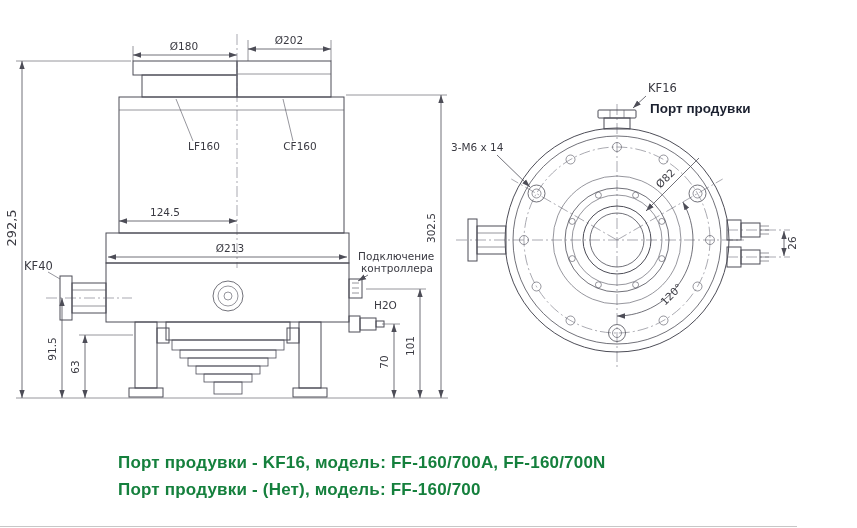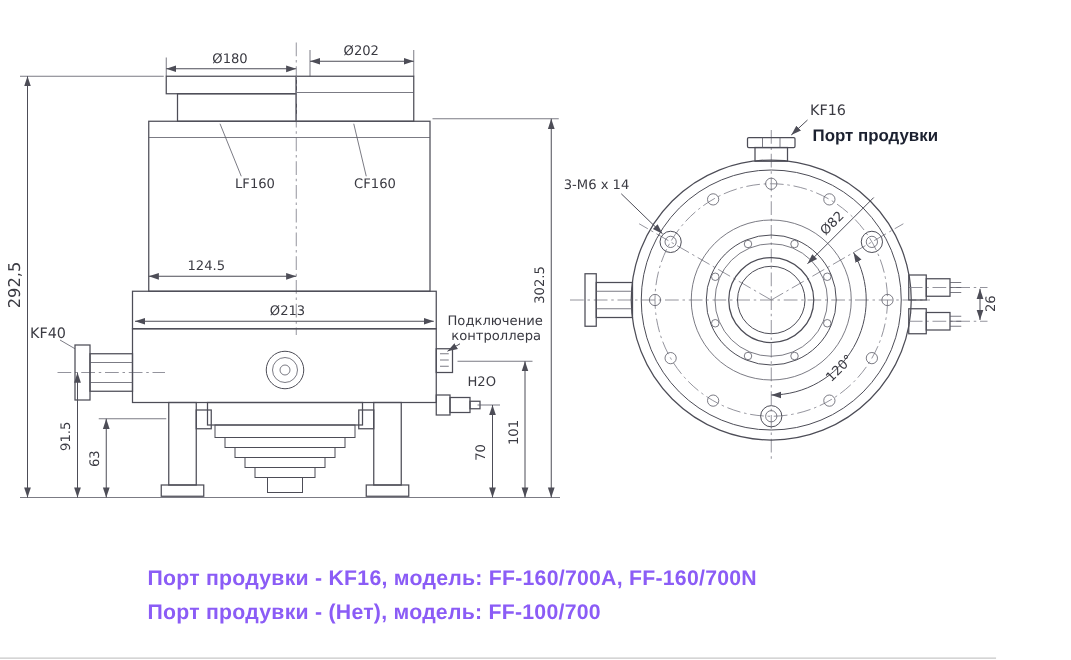--- a/index.html
+++ b/index.html
@@ -14,21 +14,21 @@
   .thin  { stroke:#5d5d67; stroke-width:0.65; fill:none; }
   .cl    { stroke:#85858f; stroke-width:0.7; fill:none; stroke-dasharray:11 3 2 3; }
   .dim   { stroke:#4d4d57; stroke-width:0.8; fill:none; }
   text.d { font:10.5px "DejaVu Sans", sans-serif; fill:#3a3a42; }
   text.d11 { font:11.5px "DejaVu Sans", sans-serif; fill:#3a3a42; }
   text.d13 { font:13px "DejaVu Sans", sans-serif; fill:#3a3a42; }
   text.bold { font:bold 13.5px "Liberation Sans", sans-serif; fill:#1c2130; }
   .caption {
     position:absolute; left:118px; top:453px;
     font:bold 17px "Liberation Sans", sans-serif;
-    color:#8b5cf6; letter-spacing:0.2px;
+    color:#15803d; letter-spacing:0.2px;
   }
   .caption .cline { margin-bottom:7px; white-space:nowrap; }
   .bottom-rule {
     position:absolute; left:0; right:0; bottom:1px; height:1px; background:#c7c7c7;
   }
 </style>
 </head>
 <body>
 
 <div class="canvas">
@@ -246,17 +246,17 @@
       <line class="thin" x1="760" y1="257" x2="769" y2="257"></line>
       <line class="thin" x1="760" y1="261" x2="769" y2="261"></line>
       <line class="dim" x1="784" y1="231" x2="784" y2="256" marker-start="url(#arr)" marker-end="url(#arr)"></line>
       <text class="d" text-anchor="middle" x="796" y="243" transform="rotate(-90,796,243)">26</text>
     </g>
   </g>
 </svg>
 
   <div class="caption">
     <div class="cline">Порт продувки - KF16, модель: FF-160/700A, FF-160/700N</div>
-    <div class="cline">Порт продувки - (Нет), модель: FF-100/700</div>
+    <div class="cline">Порт продувки - (Нет), модель: FF-160/700</div>
   </div>
 
   <div class="bottom-rule"></div>
 </div>
 
 </body></html>

